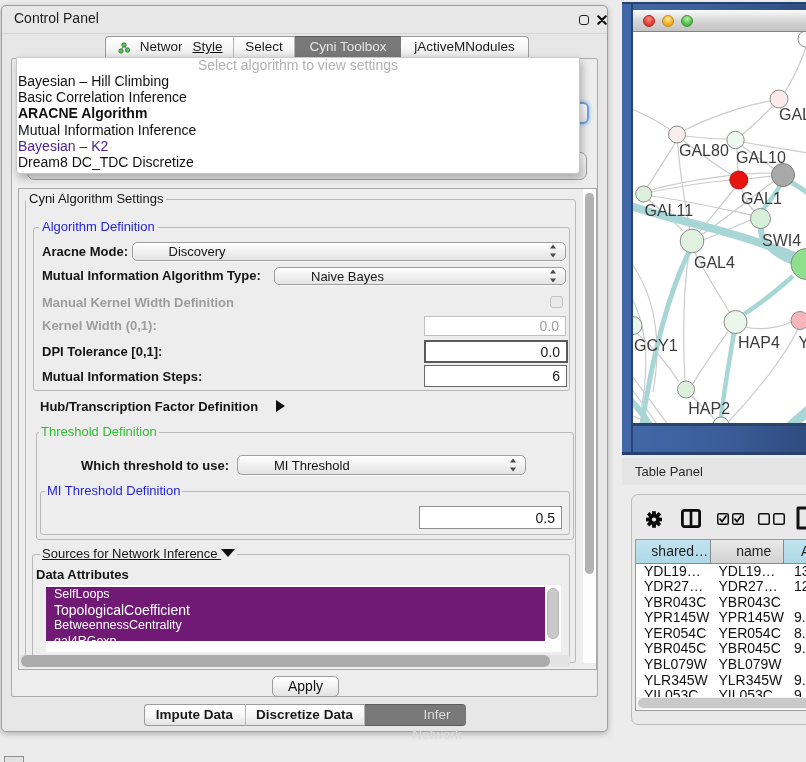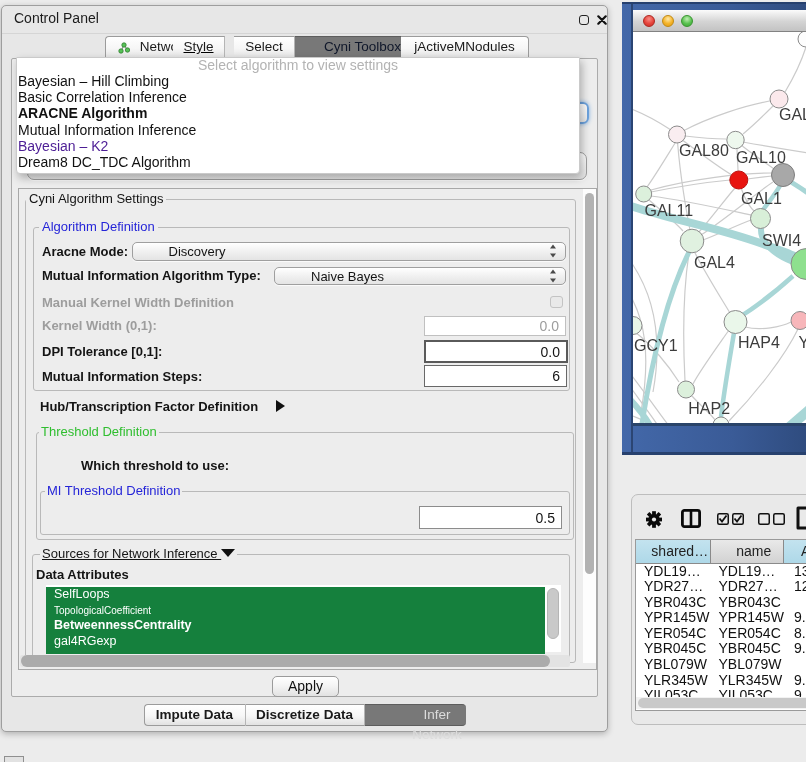--- a/index.html
+++ b/index.html
@@ -42,28 +42,28 @@
     <div class="abs" id="toptabs" style="left:87px; top:30px; width:440px; height:22px;">
       <div class="tab" style="left:0; width:93px; border-left:1px solid #9b9b9b; border-right:1px solid #b5b5b5; border-radius:4px 0 0 0;margin-left:16px;">
         <svg class="abs" style="left:12px; top:5px;" width="12" height="12" viewBox="0 0 12 12">
           <path d="M3 9 L6 3 L9.5 8" stroke="#777" stroke-width="1" fill="none"></path>
           <circle cx="3" cy="9" r="2.2" fill="#57c257" stroke="#2e7d2e" stroke-width=".8"></circle>
           <circle cx="6" cy="3" r="2.2" fill="#57c257" stroke="#2e7d2e" stroke-width=".8"></circle>
           <circle cx="9.5" cy="8" r="2.2" fill="#57c257" stroke="#2e7d2e" stroke-width=".8"></circle>
         </svg>
         <div class="tabtxt" style="padding-left:26px;">Network</div>
       </div>
-      <div class="tab" style="left:84px; width:52px; border-right:1px solid #b5b5b5;text-decoration:underline;">
+      <div class="tab" style="left:93px; width:52px; border-right:1px solid #b5b5b5;text-decoration:underline;">
           <div class="tabtxt">Style</div>
         </div>
       <div class="tab" style="left:145px; width:61px; border-right:1px solid #b5b5b5;">
           <div class="tabtxt">Select</div>
         </div>
       <div class="tab" style="left:206px; width:106px; background:#787878; border-top:1px solid #5d5d5d;">
-          <div class="tabtxt" style="color:#0f172a;text-align:right;">Cyni Toolbox</div>
+          <div class="tabtxt" style="color:#e5e5e5;">Cyni Toolbox</div>
         </div>
       <div class="tab" style="left:312px; width:128px; border-right:1px solid #9b9b9b; border-radius:0 4px 0 0;">
           <div class="tabtxt">jActiveMNodules</div>
         </div>
     </div>
 
     <div class="abs" id="content" style="left:9px; top:52px; width:587px; height:639px; background:#ededed; border:1px solid #ababab; border-radius:2px;"></div>
 
     <div class="abs" style="left:25px; top:96px; width:562px; height:22px; border-radius:6px; background:linear-gradient(#fff,#e8e8e8); border:2px solid #6ca2dd; box-shadow:0 0 4px #7fb0e4;"></div>
 
@@ -131,54 +131,58 @@
 
     <div class="abs b13" style="left:40px; top:399px;">Hub/Transcription Factor Definition</div>
     <svg class="abs" style="left:274px; top:399px;" width="12" height="14" viewBox="0 0 12 14">
         <path d="M2 1 L11 7 L2 13 Z" fill="#111"></path>
       </svg>
 
     <div class="group" style="left:36px; top:432px; width:538px; height:108px;"></div>
     <div class="gtitle abs" style="left:39px; top:425px; background:#ededed; padding:0 2px; font-size:13px; color:#2fbe2f;">Threshold Definition</div>
 
     <div class="abs b13" style="left:81px; top:458px;">Which threshold to use:</div>
+    <div class="combo" style="left:237px; top:455px; width:289px; height:20px;">
+        <span class="ctext">MI Threshold</span>
+        <span class="stepper"></span>
+      </div>
 
     <div class="group" style="left:40px; top:491px; width:530px; height:44px;"></div>
     <div class="gtitle abs" style="left:45px; top:484px; background:#ededed; padding:0 2px; font-size:13px; color:#2525d8;">MI Threshold Definition</div>
 
     <div class="field" style="left:419px; top:506px; width:143px; height:23px; border:1px solid #8c8c8c;">
         <span class="fval">0.5</span>
       </div>
 
     <div class="group" style="left:32px; top:554px; width:538px; height:108px;"></div>
     <div class="gtitle n13 abs" style="left:40px; top:547px; background:#ededed; padding:0 2px;text-decoration:underline;">Sources for Network Inference <span style="display:inline-block; vertical-align:1px; width:0; height:0; border-left:7px solid transparent; border-right:7px solid transparent; border-top:8px solid #111;"></span></div>
 
     <div class="abs b13" style="left:36px; top:567px;">Data Attributes</div>
 
     <div class="abs" style="left:46px; top:585px; width:515px; height:67px; background:#ffffff;"></div>
-    <div class="abs" style="left:46px; top:587px; width:499px; height:67px; background:#15803d;">
+    <div class="abs" style="left:46px; top:587px; width:499px; height:54px; background:#701a75;">
       <div style="font-size:12.5px; color:#fff; padding-left:8px; line-height:15.5px;">SelfLoops</div>
-      <div style="font-size:10px; color:#fff; padding-left:8px; line-height:15.5px;">TopologicalCoefficient</div>
-      <div style="font-size:12.5px; color:#fff; padding-left:8px; line-height:15.5px;font-weight:bold;">BetweennessCentrality</div>
+      <div style="font-size:14px; color:#fff; padding-left:8px; line-height:15.5px;">TopologicalCoefficient</div>
+      <div style="font-size:12.5px; color:#fff; padding-left:8px; line-height:15.5px;">BetweennessCentrality</div>
       <div style="font-size:12.5px; color:#fff; padding-left:8px; line-height:15.5px;">gal4RGexp</div>
     </div>
     <div class="abs" style="left:547px; top:588px; width:12px; height:51px; background:#c9c9c9; border-radius:6px; border:1px solid #b5b5b5;"></div>
 
     <div class="abs" style="left:20px; top:655px; width:550px; height:12px; background:#e3e3e3; border-radius:2px;"></div>
     <div class="abs" style="left:21px; top:655px; width:529px; height:12px; background:#ababab; border-radius:6px;"></div>
   </div>
 
   <div class="abs" id="popup" style="left:16px; top:57px; width:564px; height:117px; background:#fff; border:1px solid #cacaca; border-radius:1px 1px 4px 4px; box-shadow:2px 4px 8px rgba(0,0,0,.28);">
     <div style="text-align:center; font-size:14px; color:#b3b3b3; margin-top:0; line-height:15px;">Select algorithm to view settings</div>
     <div style="font-size:14px; color:#111; padding-left:1px; line-height:16.2px;">Bayesian – Hill Climbing</div>
     <div style="font-size:14px; color:#111; padding-left:1px; line-height:16.2px;">Basic Correlation Inference</div>
     <div style="font-size:14px; color:#111; padding-left:1px; line-height:16.2px; font-weight:bold;">ARACNE Algorithm</div>
     <div style="font-size:14px; color:#111; padding-left:1px; line-height:16.2px;">Mutual Information Inference</div>
     <div style="font-size:14px; color:#4c1d95; padding-left:1px; line-height:16.2px;">Bayesian – K2</div>
-    <div style="font-size:14px; color:#111; padding-left:1px; line-height:16.2px;">Dream8 DC_TDC Algorithm</div>
+    <div style="font-size:14px; color:#111; padding-left:1px; line-height:16.2px;">Dream8 DC_TDC Discretize</div>
   </div>
 
   <div class="abs" id="netwin" style="left:622px; top:2px; width:184px; height:453px; background:linear-gradient(90deg,#4368a9,#3a5b97 60%,#2f4c7f); border-top:2px solid #26406e;">
 
     <div class="abs" style="left:9px; top:0; width:2px; height:449px; background:#2b4573;"></div>
 
     <div class="abs" style="left:11px; top:5.5px; width:173px; height:22px; background:linear-gradient(#fbfbfb,#d4d4d4 55%,#c3c3c3); border-bottom:1px solid #828282;">
       <div class="abs" style="left:10px; top:5px; width:12px; height:12px; border-radius:50%; background:radial-gradient(circle at 50% 30%, #f88d86, #e6453c 55%, #c92f27); border:.5px solid #ad2720;"></div>
       <div class="abs" style="left:28.5px; top:5px; width:12px; height:12px; border-radius:50%; background:radial-gradient(circle at 50% 30%, #ffe9a8, #f4b328 55%, #dd9a17); border:.5px solid #c28a12;"></div>
       <div class="abs" style="left:48px; top:5px; width:12px; height:12px; border-radius:50%; background:radial-gradient(circle at 50% 30%, #c0eeb2, #58c14f 55%, #3da335); border:.5px solid #38952f;"></div>
@@ -261,20 +265,23 @@
           <text x="165.6" y="316.2">Y</text>
           <text x="55.3" y="381.8">HAP2</text>
         </g>
       </svg>
     </div>
 
     <div class="abs" style="left:11px; top:419px; width:173px; height:2.5px; background:#2a4469;"></div>
     <div class="abs" style="left:0; top:448px; width:184px; height:3px; background:#27416e;"></div>
   </div>
 
+  <div class="abs" style="left:622px; top:458px; width:184px; height:27px; background:#e4e4e4;">
+    <div class="abs" style="left:13px; top:6px; font-size:13px; color:#2a2a2a;">Table Panel</div>
+  </div>
   <div class="abs" id="tablepanel" style="left:631px; top:494px; width:184px; height:231px; background:#e9e9e9; border:1px solid #bdbdbd; border-radius:7px;">
 
     <svg class="abs" style="left:14px; top:16px;" width="16" height="17" viewBox="0 0 16 17">
       <g fill="#0a0a0a">
         <circle cx="8" cy="8.5" r="5.6"></circle>
         <rect x="6.1" y="0.2" width="3.8" height="4"></rect>
         <rect x="6.1" y="12.8" width="3.8" height="4"></rect>
         <rect x="0" y="6.6" width="4" height="3.8"></rect>
         <rect x="12" y="6.6" width="4" height="3.8"></rect>
         <rect x="1.6" y="1.8" width="3.6" height="3.6" transform="rotate(45 3.4 3.6)"></rect>

